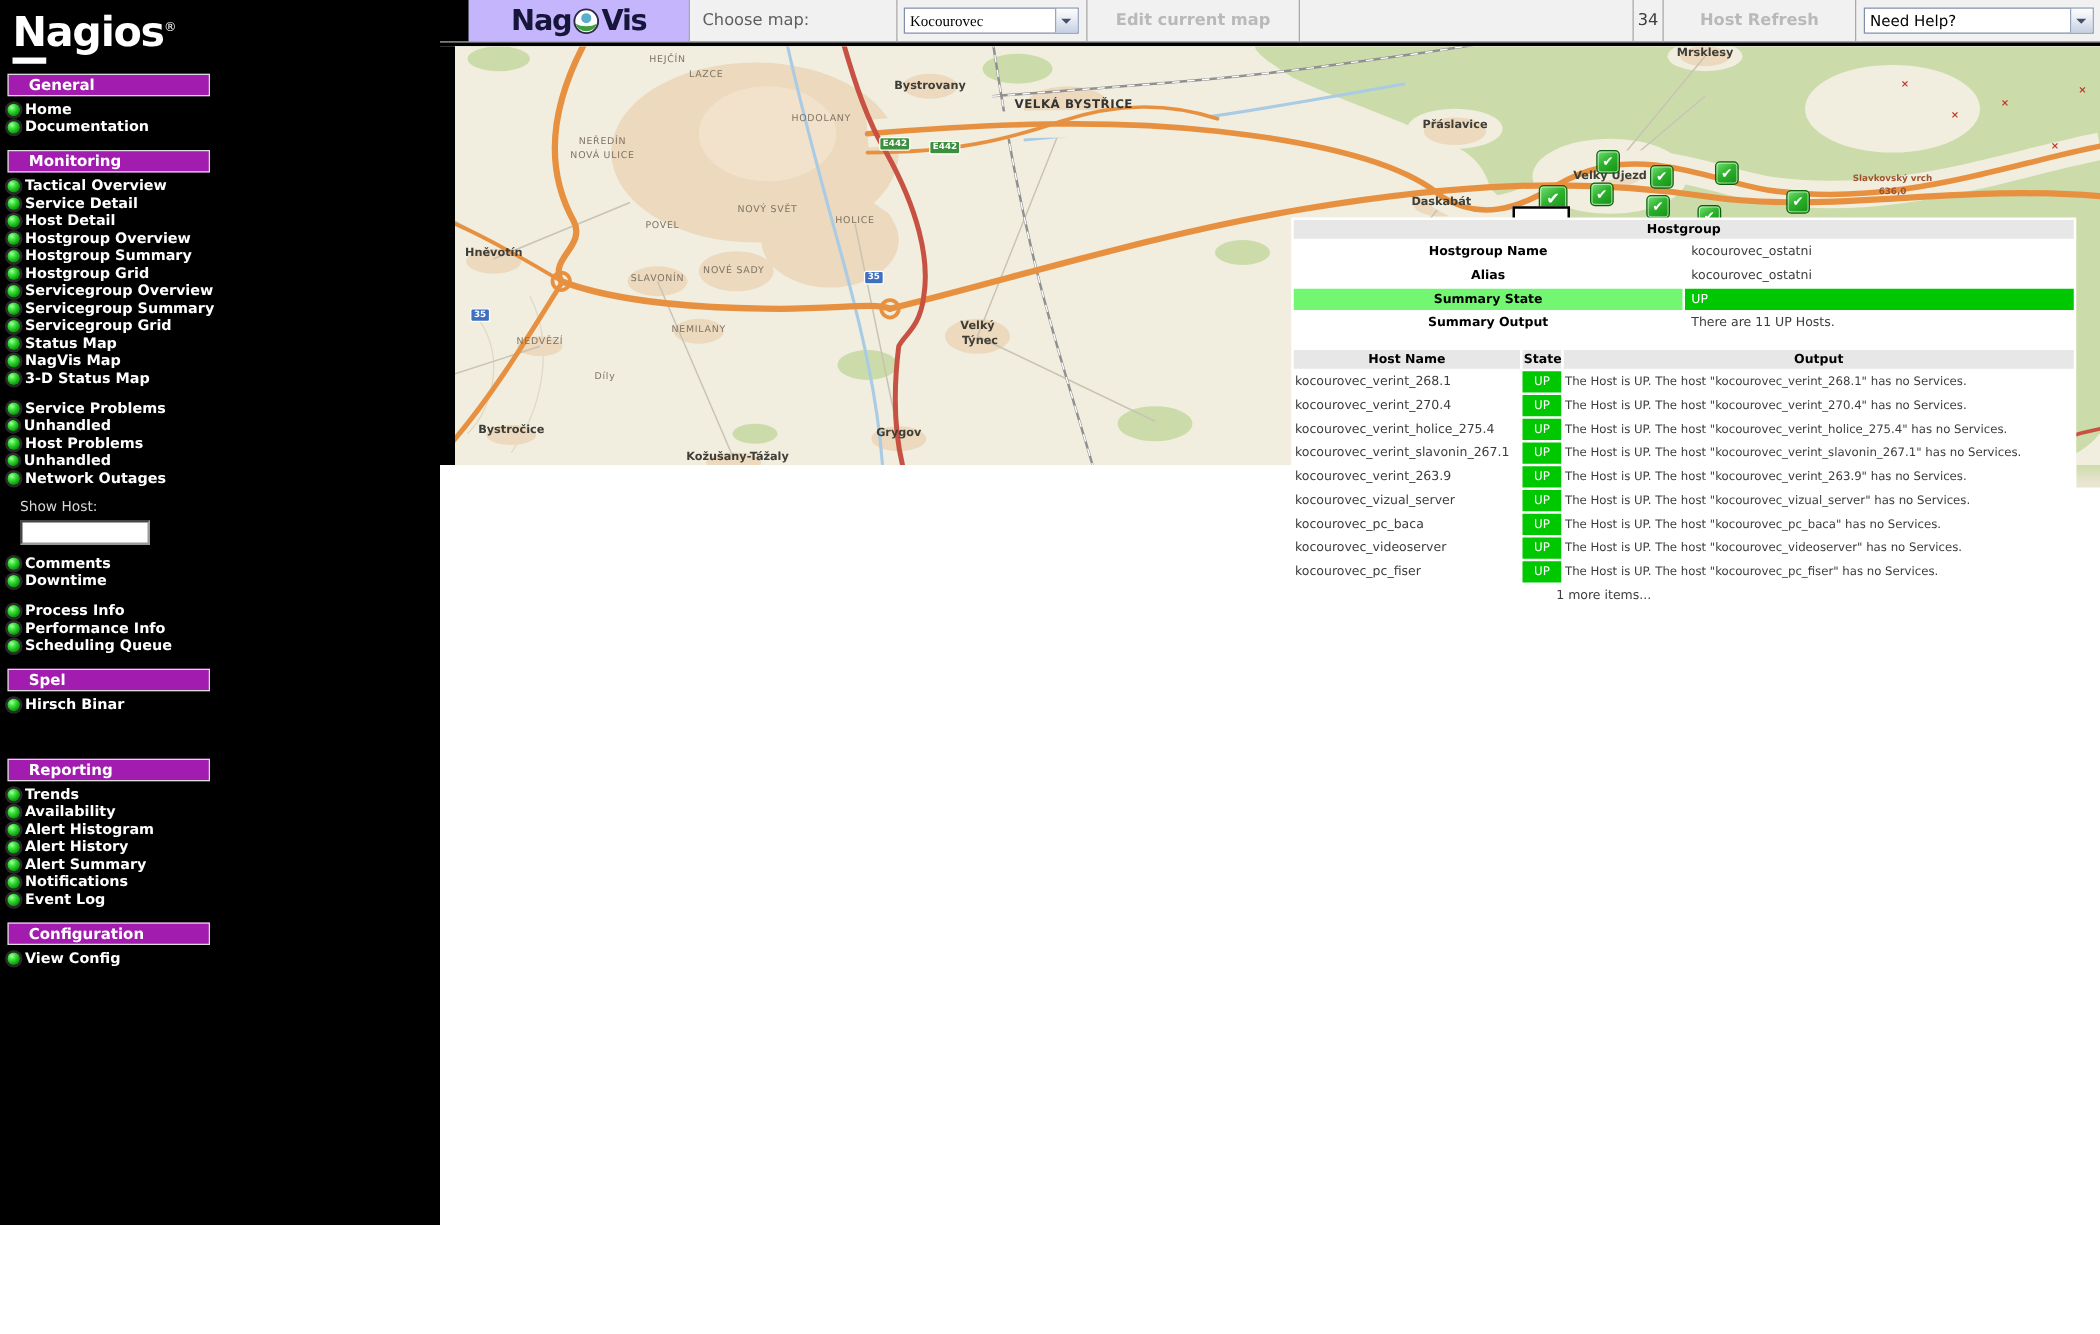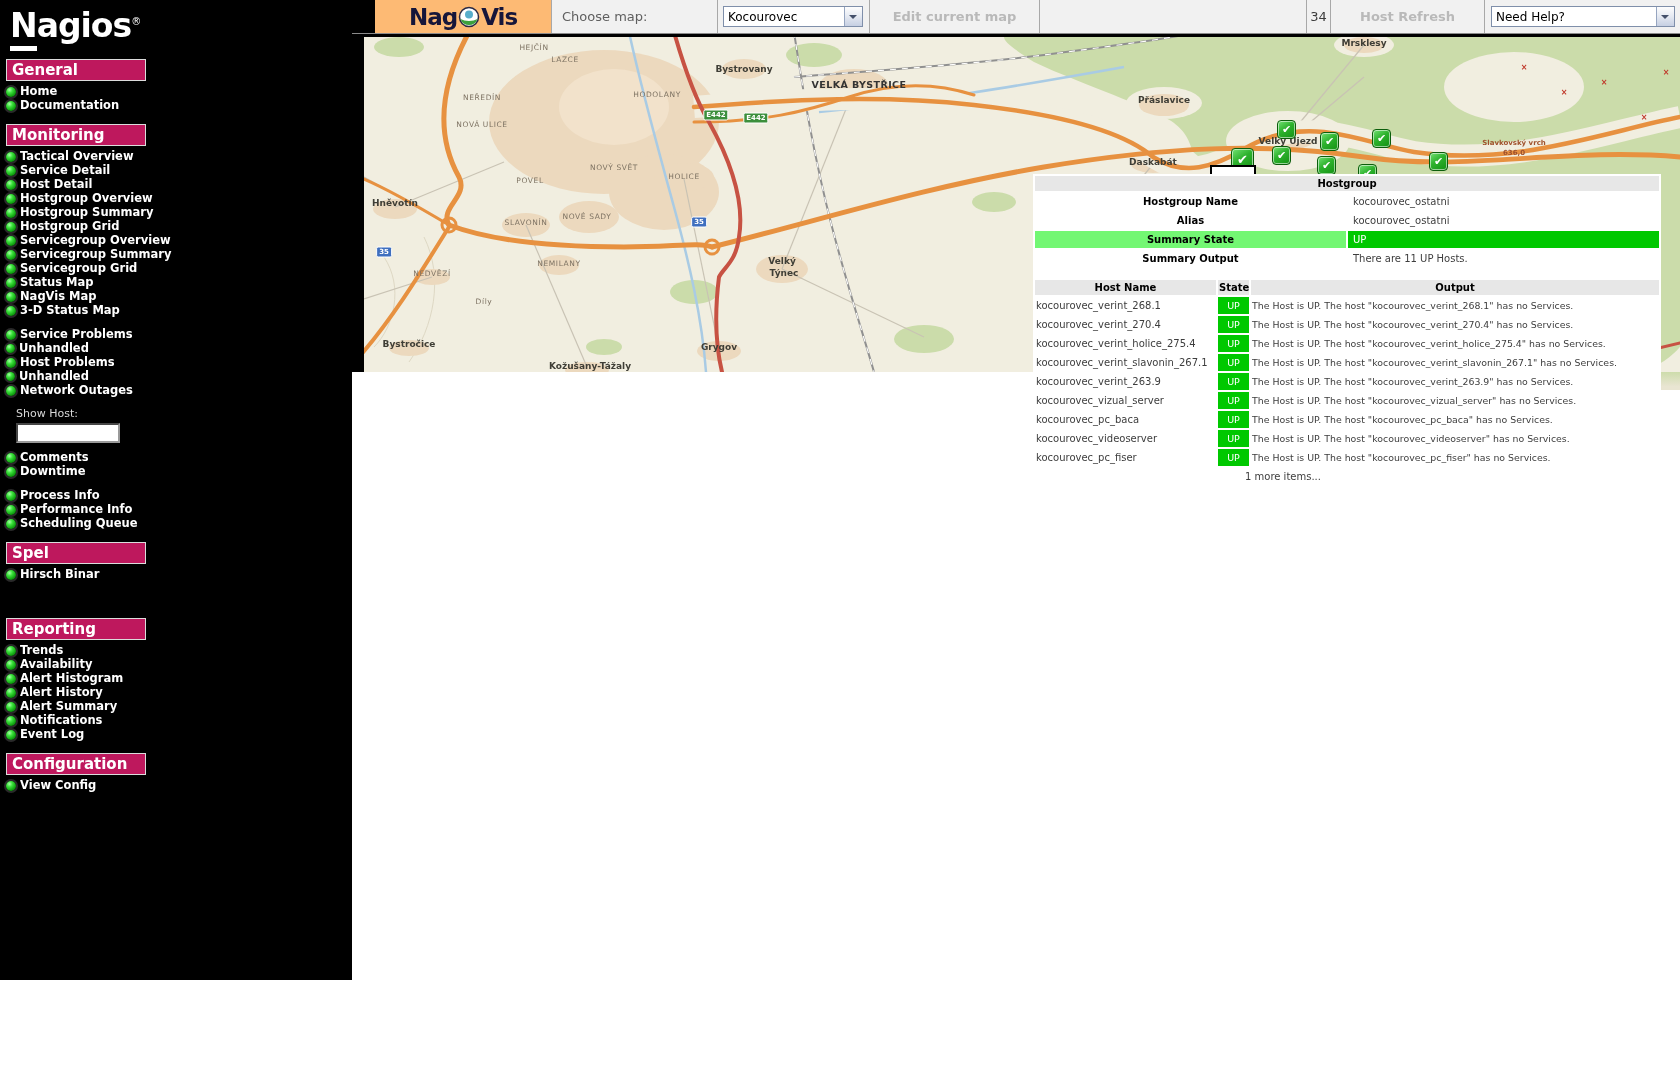--- a/index.html
+++ b/index.html
@@ -4,44 +4,44 @@
 <style>
   html,body{margin:0;padding:0;background:#fff;}
   body{position:relative;width:1680px;height:1067px;overflow:hidden;
        font-family:"DejaVu Sans",sans-serif;}
 
   
   .sidebar{position:absolute;left:0;top:0;width:352px;height:980px;background:#000;color:#fff;}
   .nagios-logo{padding:6px 0 2px 10px;font-weight:bold;font-size:33px;letter-spacing:-1px;color:#fff;}
   .nagios-logo .nl-n{border-bottom:5px solid #fff;padding-bottom:1px;}
   .nagios-logo .nl-reg{font-size:10px;vertical-align:super;font-weight:normal;}
-  .sb-box{margin:12px 0 4px 6px;width:128px;border:1px solid #dcdcdc;padding:1px 5px;
-          font-weight:bold;font-size:15px;color:#fff;background:#be185d;}
+  .sb-box{margin:12px 0 4px 6px;width:128px;border:1px solid #dcdcdc;padding:1px 16px;
+          font-weight:bold;font-size:12px;color:#fff;background:#a21caf;}
   .sb-item{display:flex;align-items:center;margin:1px 0 1px 6px;cursor:pointer;}
   .sb-item .led{width:10px;height:10px;border-radius:50%;margin-right:4px;flex:0 0 auto;
       background:radial-gradient(circle at 35% 30%,#a8ffa8 0%,#3ce23c 30%,#12a312 65%,#085f08 100%);
       box-shadow:0 0 0 2px #2a2a2a;}
   .sb-item.sub{}
   .sb-item.sub .led{width:9px;height:9px;}
   .sb-item .lbl{font-weight:bold;font-size:11.5px;color:#fff;line-height:13px;white-space:nowrap;}
   .sb-gap{width:100%;}
   .showhost{margin:10px 0 8px 16px;}
   .showhost .shl{font-size:11px;color:#d8d8d8;margin-bottom:2px;}
   .showhost input{width:96px;height:14px;border:2px inset #9a9a9a;background:#fff;font-size:11px;}
 
   
   .topbar{position:absolute;left:352px;top:0;width:1328px;height:34px;background:#f1f1f1;
           display:flex;align-items:stretch;border-bottom:1px solid #8a8a8a;box-sizing:border-box;}
   .tb-cell{border-right:1px solid #a8a8a8;display:flex;align-items:center;box-sizing:border-box;}
   .tb-black{width:23px;background:#000;border-right:none;}
-  .tb-logo{width:177px;background:#fdba74;justify-content:center;}
+  .tb-logo{width:177px;background:#c4b5fd;justify-content:center;}
   .nagvis-logo{font-weight:bold;font-size:23px;color:#16163a;display:flex;align-items:center;letter-spacing:-1px;}
   .nagvis-logo svg{margin:0 1px;}
   .tb-label{width:166px;padding-left:10px;font-size:13px;color:#5f5f5f;}
-  .tb-selectcell{width:152px;padding-left:5px;}
+  .tb-selectcell{width:152px;padding-left:5px;font-family:Liberation Serif, serif;}
   .tb-edit{width:170px;justify-content:center;font-weight:bold;font-size:13px;color:#b9b9b9;}
   .tb-spacer{flex:1;}
   .tb-counter{width:24px;justify-content:center;font-size:13px;color:#3c3c3c;}
   .tb-stop{width:154px;justify-content:center;font-weight:bold;font-size:13px;color:#b9b9b9;cursor:pointer;}
   .tb-helpcell{width:195px;padding-left:6px;border-right:none;}
   .w-select{display:flex;height:21px;border:1px solid #7f8faa;background:#fff;box-sizing:border-box;cursor:pointer;}
   .w-select .txt{flex:1;font-size:12px;color:#000;padding:3px 4px 0 4px;white-space:nowrap;overflow:hidden;}
   .w-select .btn{width:17px;border-left:1px solid #96a5c0;
       background:linear-gradient(180deg,#fdfdfd 0%,#e7ebf3 45%,#c6cfe2 100%);position:relative;}
   .w-select .btn::after{content:"";position:absolute;left:4px;top:8px;border:4px solid transparent;border-top-color:#44506b;}
@@ -369,21 +369,21 @@
     </g>
 
     <g stroke="#c75243" fill="none" stroke-linecap="round">
       <path stroke-width="4" d="M 310,-5 C 320,30 330,60 345,85 C 370,130 380,170 375,200 C 372,225 360,230 355,240 C 350,280 352,310 358,335"></path>
       <path stroke-width="3" d="M 1240,335 C 1270,318 1295,310 1316,306"></path>
     </g>
   </svg>
   <div id="map-overlay">
       <span class="maplabel district" style="left: 170px; top: 10px;">HEJČÍN</span>
       <span class="maplabel district" style="left: 201px; top: 22px;">LAZCE</span>
-      <span class="maplabel district" style="left: 118px; top: 60px; text-align: center;">NEŘEDÍN</span>
+      <span class="maplabel district" style="left: 118px; top: 76px; text-align: center;">NEŘEDÍN</span>
       <span class="maplabel district" style="left: 118px; top: 87px;">NOVÁ ULICE</span>
       <span class="maplabel district" style="left: 293px; top: 57px;">HODOLANY</span>
       <span class="maplabel district" style="left: 250px; top: 130px;">NOVÝ SVĚT</span>
       <span class="maplabel district" style="left: 320px; top: 139px;">HOLICE</span>
       <span class="maplabel district" style="left: 166px; top: 143px;">POVEL</span>
       <span class="maplabel district" style="left: 162px; top: 185px;">SLAVONÍN</span>
       <span class="maplabel district" style="left: 223px; top: 179px;">NOVÉ SADY</span>
       <span class="maplabel district" style="left: 195px; top: 226px;">NEMILANY</span>
       <span class="maplabel district" style="left: 68px; top: 236px;">NEDVĚZÍ</span>
       <span class="maplabel village" style="left: 380px; top: 32px;">Bystrovany</span>

